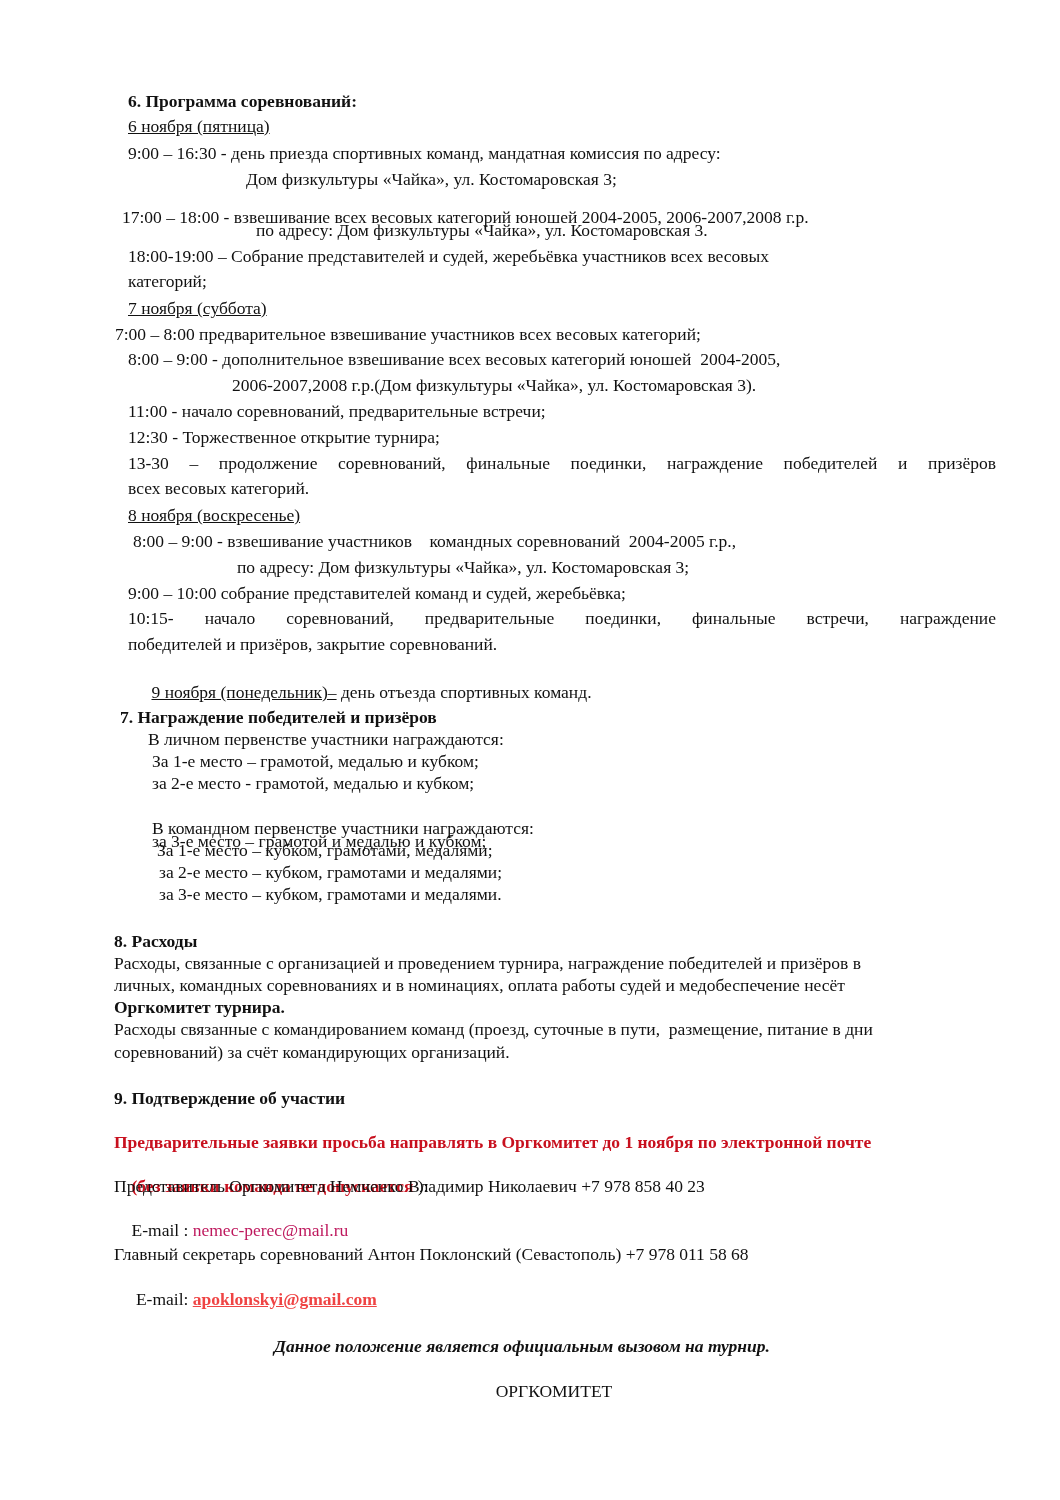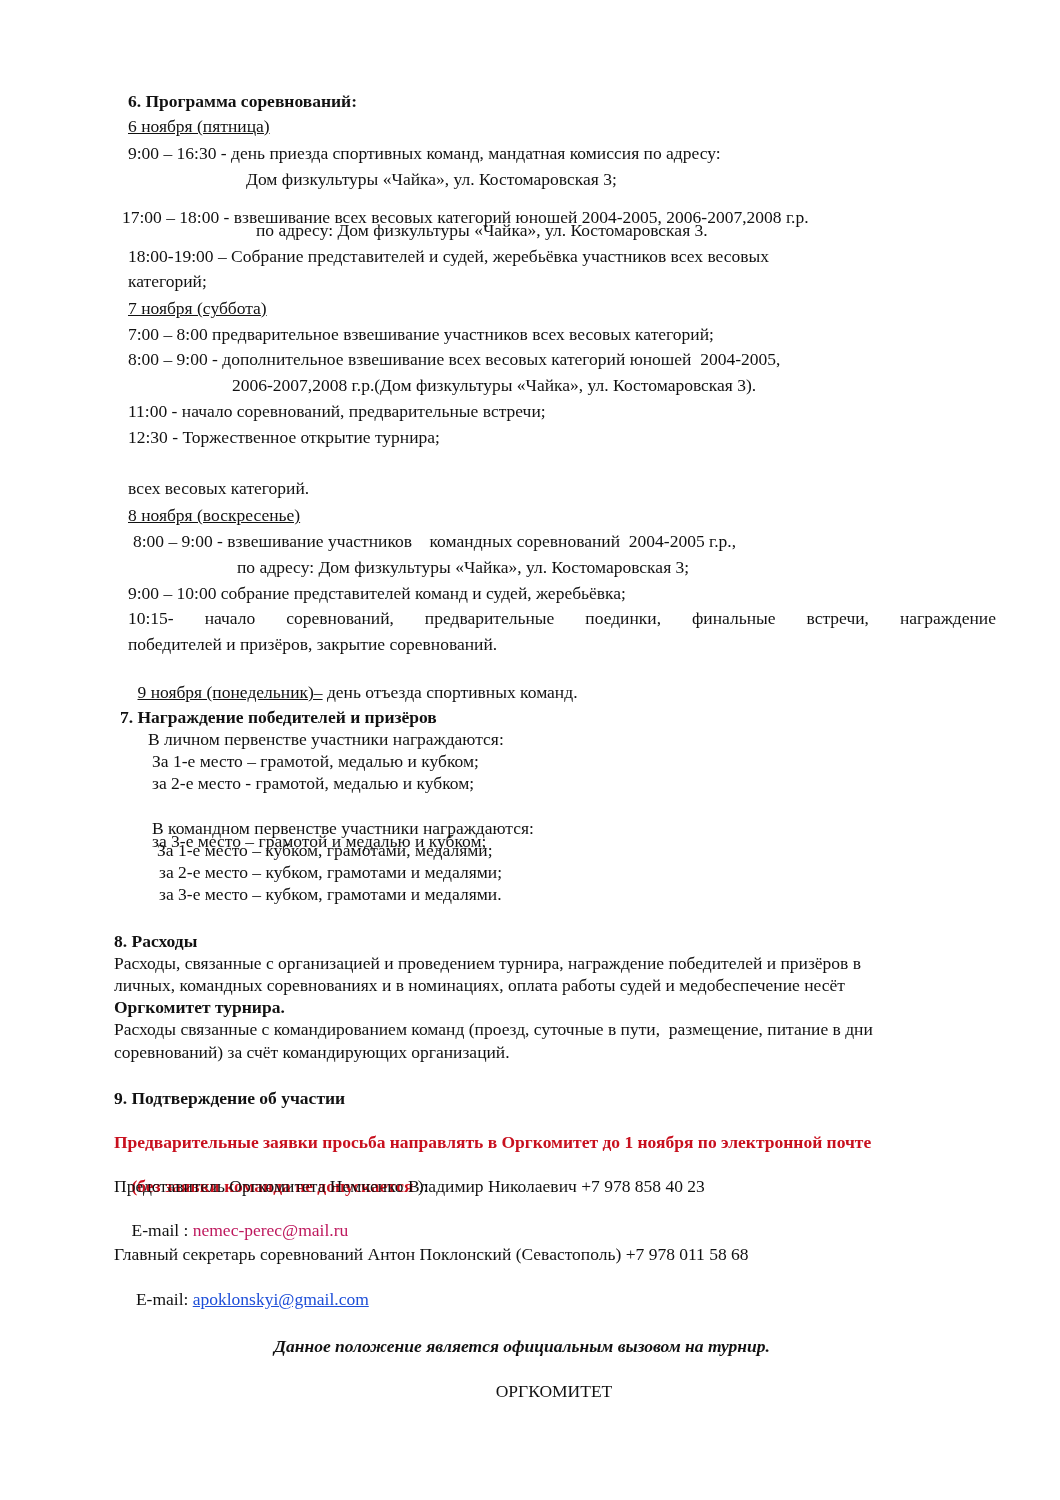--- a/index.html
+++ b/index.html
@@ -7,53 +7,54 @@
       width: 1060px; height: 1500px; position: relative; overflow: hidden;
       font-family: "Liberation Serif", "DejaVu Serif", serif;
       color: #111111; font-size: 17.5px;
     }
     .page { position: absolute; left: 0; top: 0; width: 1060px; height: 1172px; }
     .ln { position: absolute; white-space: pre; line-height: 22px; }
     .b { font-weight: bold; }
     .u { text-decoration: underline; text-align: center; }
     .red { color: #c8101e; font-weight: bold; }
     .link { color: #be185d; }
-    .link2 { color: #1d4ed8; text-decoration: underline; }
+    .link2 { color: #ef4444; text-decoration: underline; font-weight: bold; }
     .justify { text-align: justify; text-align-last: justify; white-space: normal; }
     .ital { font-style: italic; font-weight: bold; }
   </style>
 </head>
 <body>
 
 <div class="page">
 
   <div class="ln b" style="left:128px; top:90px;">6. Программа соревнований:</div>
   <div class="ln u" style="left:128px; top:115px;">6 ноября (пятница)</div>
   <div class="ln" style="left:128px; top:142px;">9:00 – 16:30 - день приезда спортивных команд, мандатная комиссия по адресу:</div>
   <div class="ln" style="left:246px; top:168px;">Дом физкультуры «Чайка», ул. Костомаровская 3;</div>
   <div class="ln" style="left:122px; top:206px;">17:00 – 18:00 - взвешивание всех весовых категорий юношей 2004-2005, 2006-2007,2008 г.р.</div>
   <div class="ln" style="left:256px; top:219px;">по адресу: Дом физкультуры «Чайка», ул. Костомаровская 3.</div>
   <div class="ln" style="left:128px; top:245px;">18:00-19:00 – Собрание представителей и судей, жеребьёвка участников всех весовых</div>
   <div class="ln" style="left:128px; top:270px;">категорий;</div>
 
   <div class="ln u" style="left:128px; top:297px;">7 ноября (суббота)</div>
-  <div class="ln" style="left:128px; top:323px;">7:00 – 8:00 предварительное взвешивание участников всех весовых категорий;</div>
+  <div class="ln" style="left:115px; top:323px;">7:00 – 8:00 предварительное взвешивание участников всех весовых категорий;</div>
   <div class="ln" style="left:128px; top:348px;">8:00 – 9:00 - дополнительное взвешивание всех весовых категорий юношей  2004-2005,</div>
   <div class="ln" style="left:232px; top:374px;">2006-2007,2008 г.р.(Дом физкультуры «Чайка», ул. Костомаровская 3).</div>
   <div class="ln" style="left:128px; top:400px;">11:00 - начало соревнований, предварительные встречи;</div>
   <div class="ln" style="left:128px; top:426px;">12:30 - Торжественное открытие турнира;</div>
+  <div class="ln justify" style="left:128px; top:452px; width:868px;">13-30 – продолжение соревнований, финальные поединки, награждение победителей и       призёров</div>
   <div class="ln" style="left:128px; top:477px;">всех весовых категорий.</div>
 
   <div class="ln u" style="left:128px; top:504px;">8 ноября (воскресенье)</div>
   <div class="ln" style="left:133px; top:530px;">8:00 – 9:00 - взвешивание участников    командных соревнований  2004-2005 г.р.,</div>
   <div class="ln" style="left:237px; top:556px;">по адресу: Дом физкультуры «Чайка», ул. Костомаровская 3;</div>
   <div class="ln" style="left:128px; top:582px;">9:00 – 10:00 собрание представителей команд и судей, жеребьёвка;</div>
   <div class="ln justify" style="left:128px; top:607px; width:868px;">10:15- начало  соревнований, предварительные поединки, финальные встречи, награждение</div>
   <div class="ln" style="left:128px; top:633px;">победителей и призёров, закрытие соревнований.</div>
-  <div class="ln" style="left:120px; top:659px;font-family:Liberation Serif, serif;">
+  <div class="ln" style="left:134px; top:659px;font-family:Liberation Serif, serif;">
     <span class="u">9 ноября (понедельник)–</span><span> день отъезда спортивных команд.</span>
   </div>
 
   <div class="ln b" style="left:120px; top:706px;">7. Награждение победителей и призёров</div>
   <div class="ln" style="left:148px; top:728px;">В личном первенстве участники награждаются:</div>
   <div class="ln" style="left:152px; top:750px;">За 1-е место – грамотой, медалью и кубком;</div>
   <div class="ln" style="left:152px; top:772px;">за 2-е место - грамотой, медалью и кубком;</div>
   <div class="ln" style="left:152px; top:794px;margin-top:36px;">за 3-е место – грамотой и медалью и кубком;</div>
   <div class="ln" style="left:152px; top:817px;">В командном первенстве участники награждаются:</div>
   <div class="ln" style="left:157px; top:839px;">За 1-е место – кубком, грамотами, медалями;</div>

